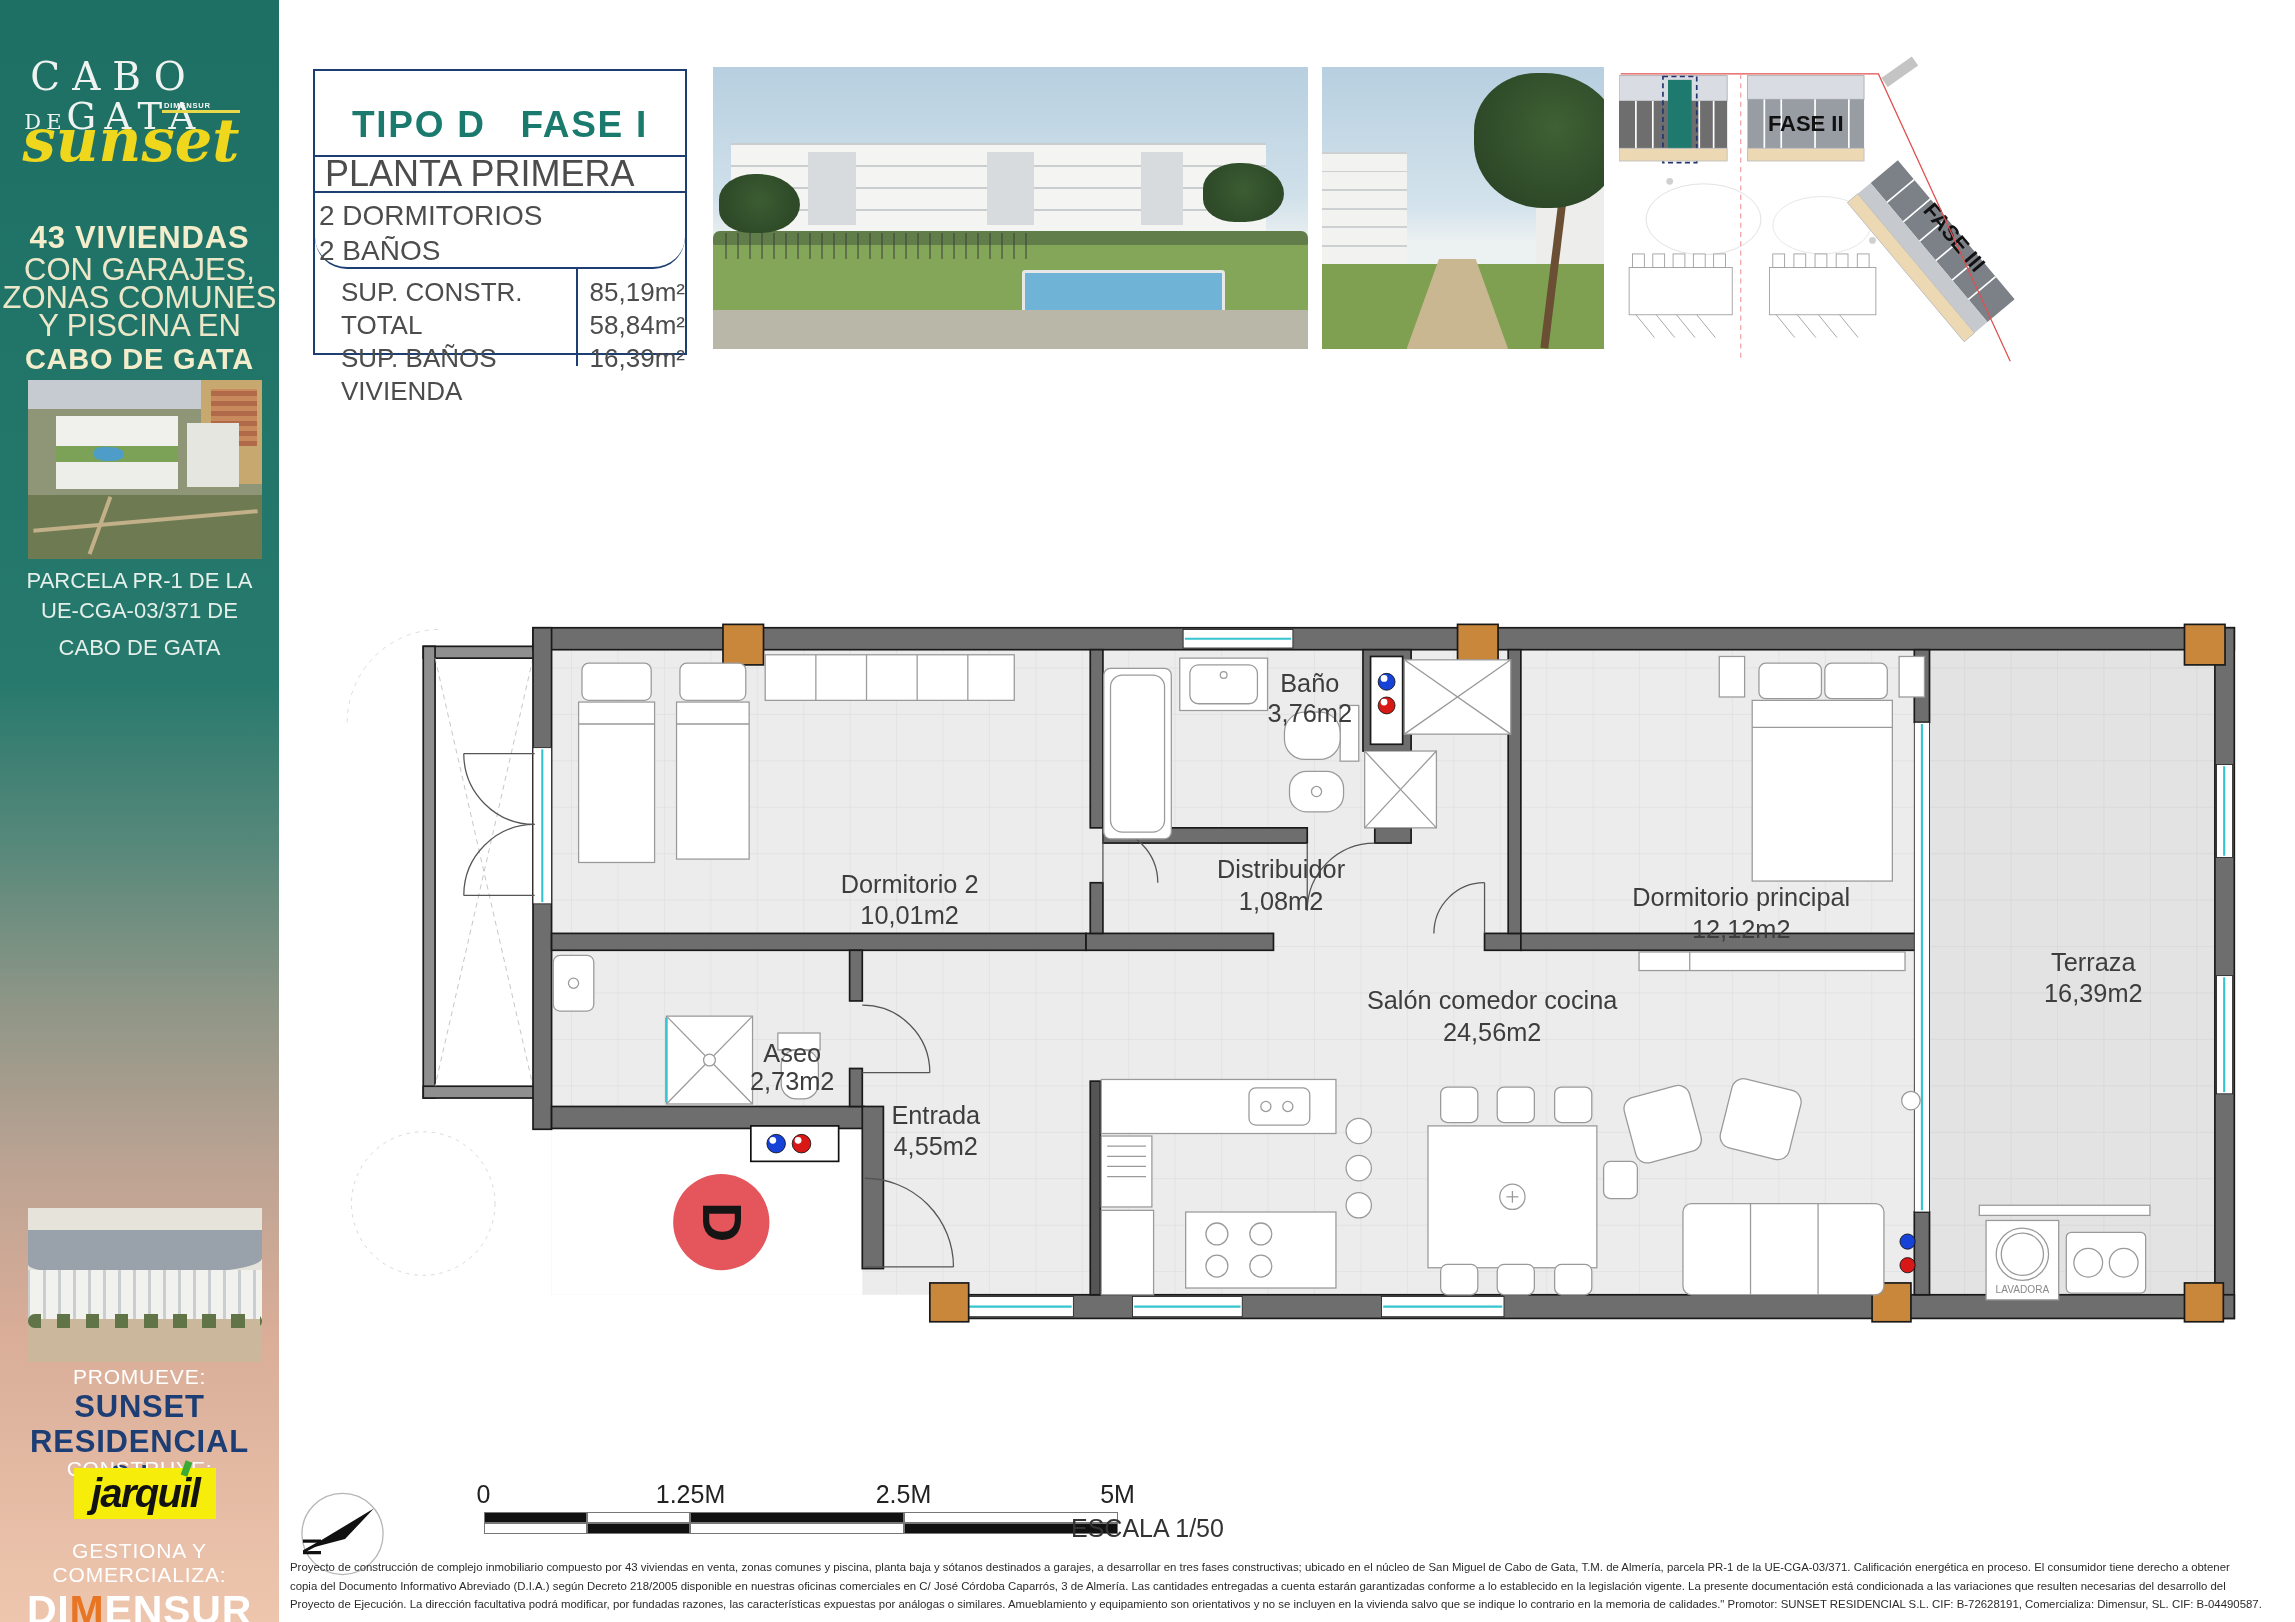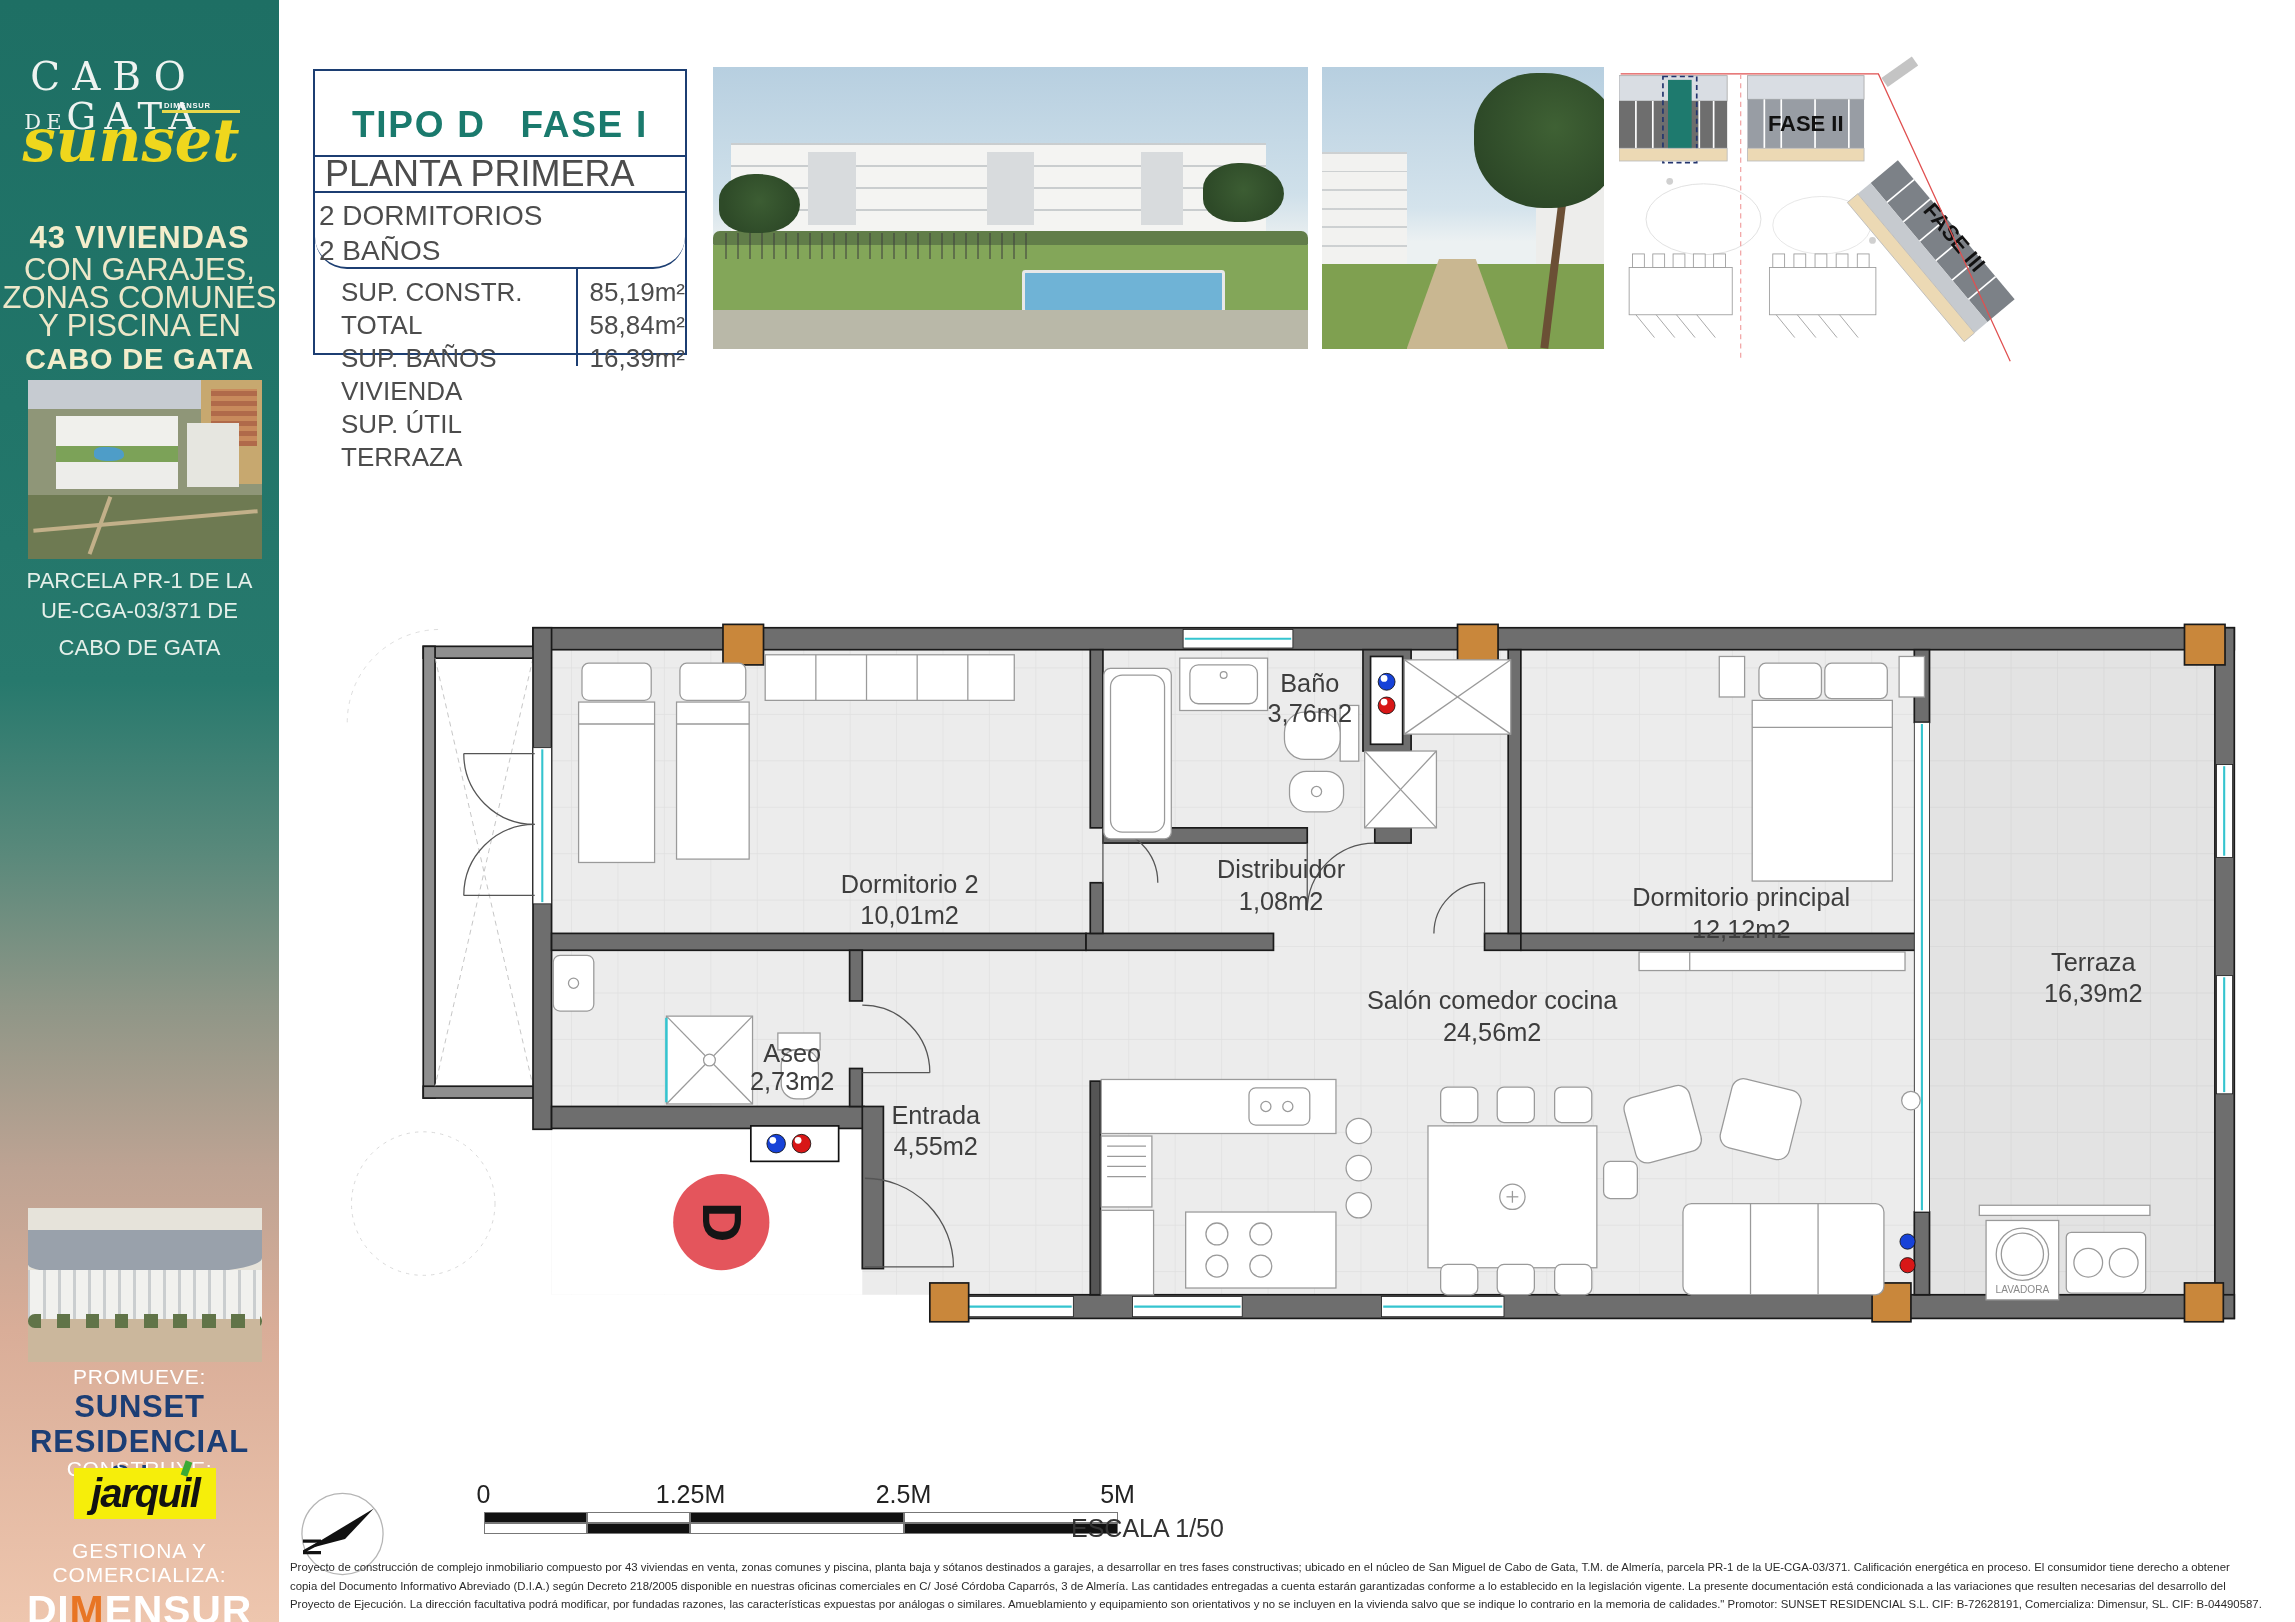--- a/index.html
+++ b/index.html
@@ -181,21 +181,20 @@
   </div>
   <div class="ib-floor">PLANTA PRIMERA</div>
   <div class="ib-beds">
     <div>2 DORMITORIOS</div>
     <div>2 BAÑOS</div>
   </div>
   <div class="ib-areas">
     <div class="ib-area-labels">
       <div>SUP. CONSTR. TOTAL</div>
       <div>SUP. BAÑOS VIVIENDA</div>
-      <div>SUP. ÚTIL TERRAZA</div>
     </div>
     <div class="ib-area-values">
       <div>85,19m²</div>
       <div>58,84m²</div>
       <div>16,39m²</div>
     </div>
   </div>
 </div>
 
 <div id="photo1" class="abs ph">

